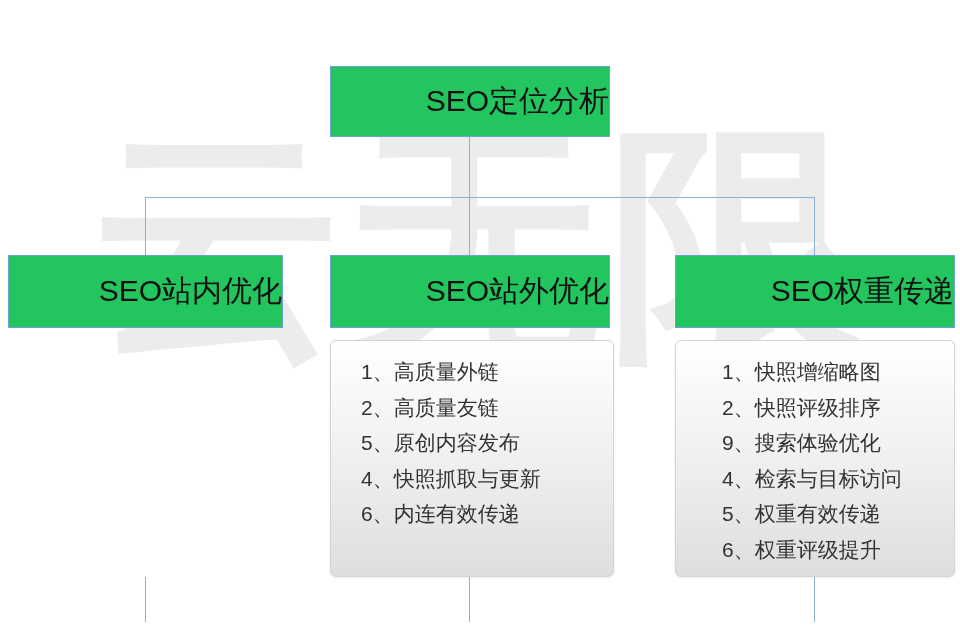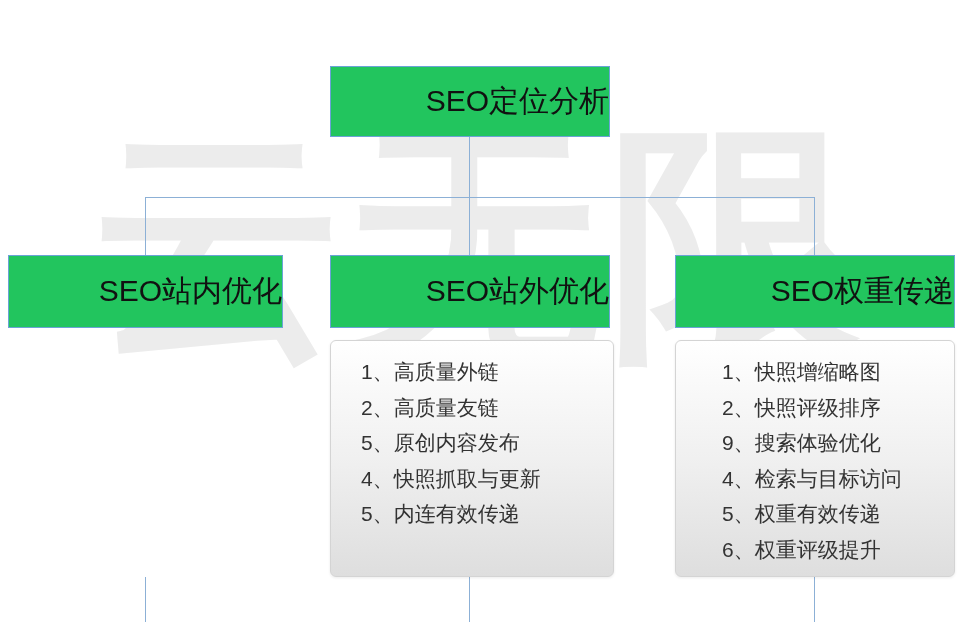--- a/index.html
+++ b/index.html
@@ -98,21 +98,21 @@
     <span>SEO权重传递</span>
   </div>
 
 
   <div class="panel" style="left:330px;top:340px;width:284px;height:237px;">
     <ul>
       <li>1、高质量外链</li>
       <li>2、高质量友链</li>
       <li>5、原创内容发布</li>
       <li>4、快照抓取与更新</li>
-      <li>5、内连有效传递</li>
+      <li>6、内连有效传递</li>
     </ul>
   </div>
 
   <div class="panel" style="left:675px;top:340px;width:280px;height:237px;padding-left:16px;">
     <ul>
       <li>1、快照增缩略图</li>
       <li>2、快照评级排序</li>
       <li>9、搜索体验优化</li>
       <li>4、检索与目标访问</li>
       <li>5、权重有效传递</li>

